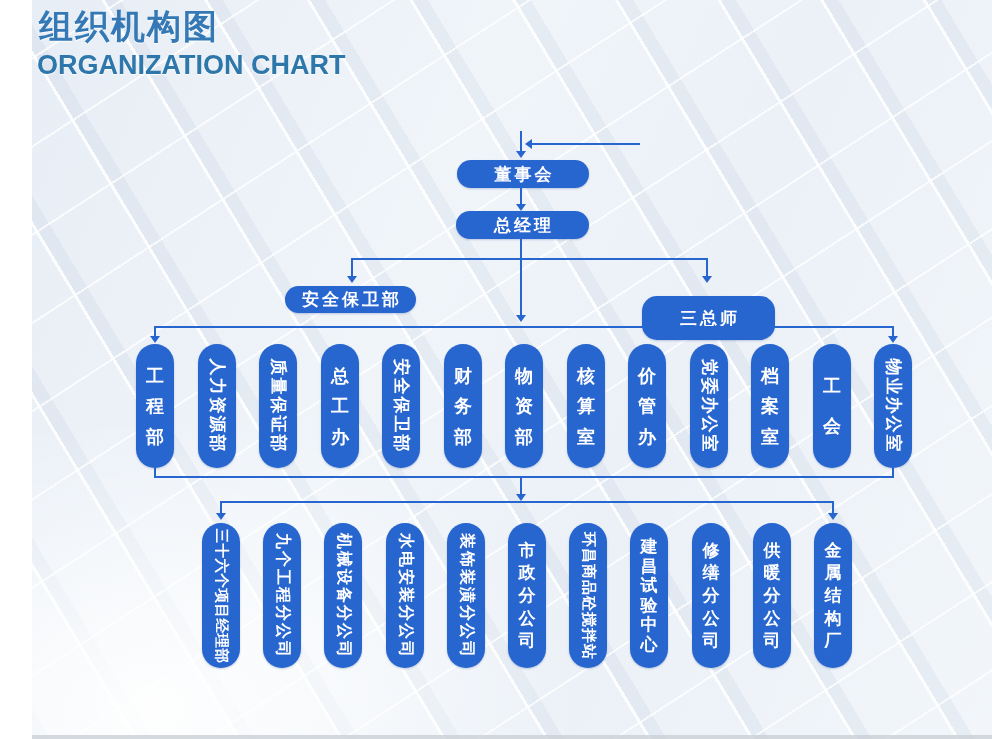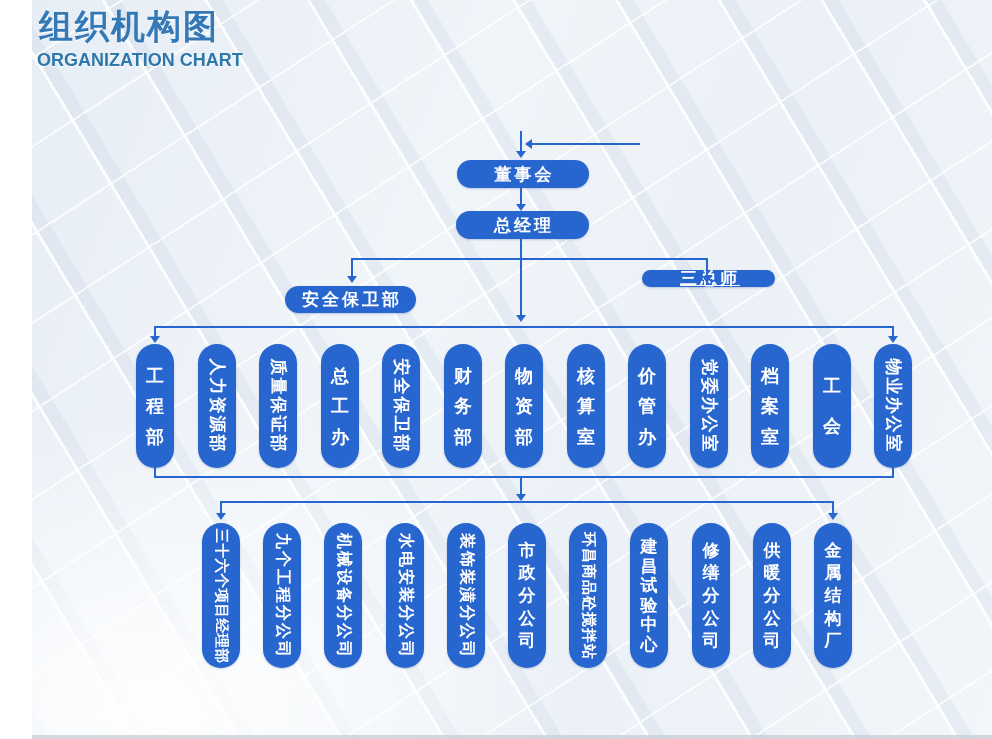--- a/index.html
+++ b/index.html
@@ -9,21 +9,21 @@
     background-color:#f1f4f9;
     background-image:
       radial-gradient(ellipse 620px 420px at 12% 96%, rgba(255,255,255,0.95), rgba(255,255,255,0) 70%),
       repeating-linear-gradient(59deg, rgba(255,255,255,0.9) 0px, rgba(255,255,255,0.9) 3px, rgba(255,255,255,0) 3px, rgba(255,255,255,0) 88px),
       repeating-linear-gradient(-33deg, rgba(255,255,255,0.75) 0px, rgba(255,255,255,0.75) 2px, rgba(255,255,255,0) 2px, rgba(255,255,255,0) 74px),
       repeating-linear-gradient(59deg, rgba(198,210,226,0.28) 0px, rgba(198,210,226,0.28) 16px, rgba(234,240,247,0.22) 16px, rgba(234,240,247,0.22) 88px),
       linear-gradient(112deg, #e7edf5 0%, #f2f6fa 38%, #ecf1f7 62%, #f5f8fb 100%);
     margin-left: 32px;
   }
   .title-zh { position:absolute; left:7px; top:4px; font-size:34px; font-weight:bold; color:#3479b5; letter-spacing:2px; text-shadow:0 1px 1px rgba(255,255,255,0.9); }
-  .title-en { position:absolute; left:5px; top:50px; font-size:18px; font-weight:bold; color:#2d77aa; text-shadow:0 1px 1px rgba(255,255,255,0.9); }
+  .title-en { position:absolute; left:5px; top:50px; font-size:27px; font-weight:bold; color:#2d77aa; text-shadow:0 1px 1px rgba(255,255,255,0.9); }
 
   .hbox {
     position:absolute; background:#2765cf; border-radius:15px; color:#fff;
     font-weight:bold; font-size:17px; display:flex; align-items:center; justify-content:center;
     letter-spacing:3px; text-indent:3px; box-shadow:0 1px 2px rgba(30,70,150,0.25);
   }
 
   .vpill {
     position:absolute; width:38px; background:#2765cf; border-radius:19px; color:#fff;
     font-weight:bold; box-shadow:0 1px 2px rgba(30,70,150,0.25);
@@ -49,21 +49,21 @@
 <body>
 
 <div id="stage">
 
   <div class="title-zh">组织机构图</div>
   <div class="title-en">ORGANIZATION CHART</div>
 
   <div class="hbox" style="left:425px; top:160px; width:132px; height:28px;">董事会</div>
   <div class="hbox" style="left:424px; top:211px; width:133px; height:28px;text-align:center;">总经理</div>
   <div class="hbox" style="left:253px; top:286px; width:131px; height:27px;">安全保卫部</div>
-  <div class="hbox" style="left:610px; top:270px; width:133px; height:17px;text-decoration:underline;">三总师</div>
+  <div class="hbox" style="left:610px; top:296px; width:133px; height:44px;">三总师</div>
 
   <div class="line vl" style="left:488px; top:131px; height:20px;"></div>
   <div class="arr down" style="left:484px; top:151px;"></div>
 
   <div class="line hl" style="left:500px; top:143px; width:108px;"></div>
   <div class="arr left" style="left:493px; top:139px;"></div>
 
   <div class="line vl" style="left:488px; top:188px; height:16px;"></div>
   <div class="arr down" style="left:484px; top:204px;"></div>
 

